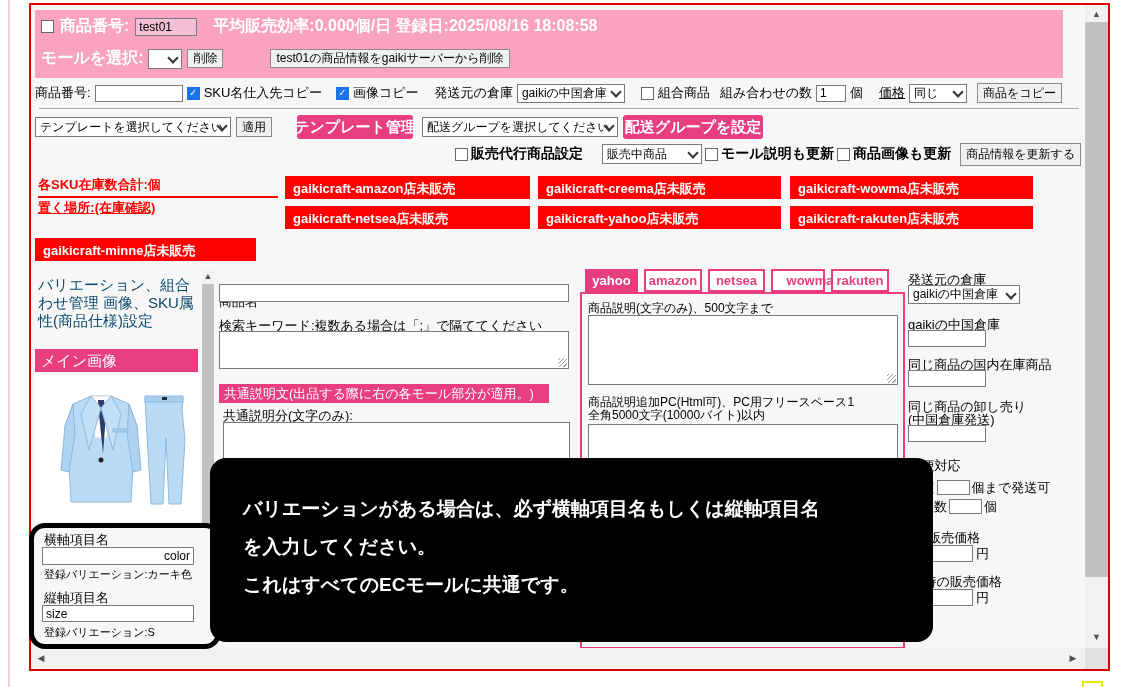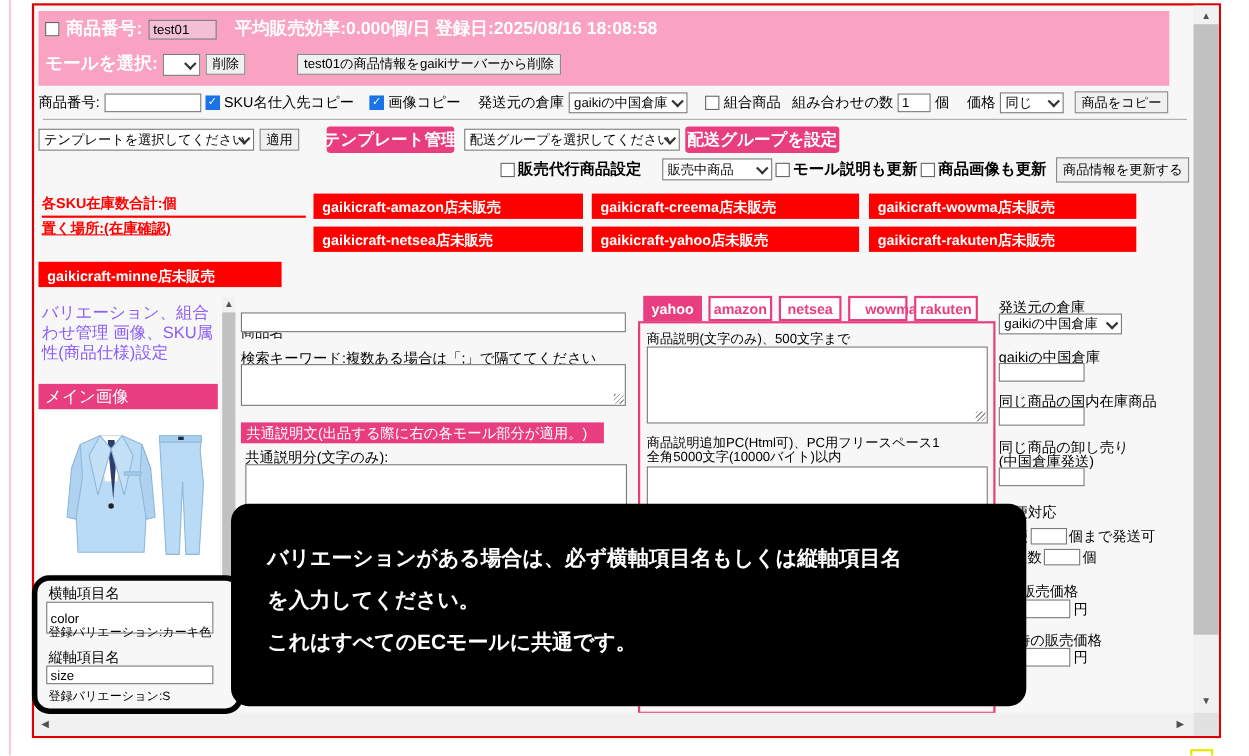--- a/index.html
+++ b/index.html
@@ -80,21 +80,21 @@
       <span class="lbl" style="margin-left:12px;">発送元の倉庫</span>
       <div class="sel" style="width:108px;height:19px;">
         <span>gaikiの中国倉庫</span>
           <span class="chev"></span>
       </div>
       <span class="cb" style="margin-left:12px;"></span>
       <span class="lbl">組合商品</span>
       <span class="lbl" style="margin-left:6px;">組み合わせの数</span>
       <input class="inp" style="width: 30px; height: 17px;" value="1">
       <span class="lbl">個</span>
-      <span class="lbl" style="margin-left:12px;">価格</span>
+      <span class="lbl" style="margin-left:12px;text-decoration:underline;">価格</span>
       <div class="sel" style="width:58px;height:19px;">
         <span>同じ</span>
           <span class="chev"></span>
       </div>
       <div class="btn" style="height:20px;margin-left:6px;">商品をコピー</div>
     </div>
 
     <div class="abs" style="left:8px;top:103px;width:1040px;border-top:1px solid #a9a9a9;"></div>
 
     <div class="hline" style="left:4px;top:110px;height:24px;gap:5px;">
@@ -131,21 +131,21 @@
     </div>
 
     <div class="banner" style="left:254px;top:171px;width:245px;">gaikicraft-amazon店未販売</div>
     <div class="banner" style="left:507px;top:171px;width:243px;">gaikicraft-creema店未販売</div>
     <div class="banner" style="left:759px;top:171px;width:243px;">gaikicraft-wowma店未販売</div>
     <div class="banner" style="left:254px;top:201px;width:245px;">gaikicraft-netsea店未販売</div>
     <div class="banner" style="left:507px;top:201px;width:243px;">gaikicraft-yahoo店未販売</div>
     <div class="banner" style="left:759px;top:201px;width:243px;">gaikicraft-rakuten店未販売</div>
     <div class="banner" style="left:4px;top:233px;width:221px;">gaikicraft-minne店未販売</div>
 
-    <div class="abs" style="left:7px;top:271px;width:166px;font-size:15px;line-height:18px;color:#8b5cf6;">
+    <div class="abs" style="left:7px;top:271px;width:166px;font-size:15px;line-height:18px;color:#0c4a6e;">
       <span>バリエーション、組合わせ管理</span>
       <span>画像、SKU属性(商品仕様)設定</span>
     </div>
     <div class="pinkbar" style="position:absolute;left:4px;top:344px;width:163px;height:23px;font-size:15px;
          line-height:23px;padding-left:6px;">メイン画像</div>
 
     <div class="abs" style="left:4px;top:369px;width:165px;height:148px;background:#fff;">
       <svg width="165" height="148" viewBox="0 0 165 148">
         <rect width="165" height="148" fill="#ffffff"></rect>
         <path d="M110 24 L148 24 L147 36 L150 66 L146 130 L134 130 L131 64 L128 130 L116 130 L112 60 Z" fill="#b9dbf5" stroke="#8fb8da"></path>
@@ -158,21 +158,21 @@
         <path d="M63 26 L69 26 L71 40 L68 80 L64 40 Z" fill="#2c3e6b"></path>
         <path d="M56 22 L66 34 L54 76 L46 40 Z" fill="#c4e0f7" stroke="#8fb8da"></path>
         <path d="M76 22 L66 34 L78 76 L86 40 Z" fill="#c4e0f7" stroke="#8fb8da"></path>
         <circle cx="66" cy="86" r="2.5" fill="#222"></circle>
         <rect x="78" y="55" width="15" height="3" fill="#a5cdec" stroke="#8fb8da"></rect>
       </svg>
     </div>
 
     <div class="blackbox">
       <div class="lbl abs" style="left:10px;top:3px;">横軸項目名</div>
-      <input class="inp abs" style="left: 8px; top: 19px; width: 152px; height: 29px;" value="color">
+      <input class="inp abs" style="left: 8px; top: 19px; width: 152px; height: 18px; text-align: right;" value="color">
       <div class="sm abs" style="left:10px;top:39px;">登録バリエーション:カーキ色</div>
       <div class="lbl abs" style="left:10px;top:61px;">縦軸項目名</div>
       <input class="inp abs" style="left: 8px; top: 77px; width: 152px; height: 17px;" value="size">
       <div class="sm abs" style="left:10px;top:97px;">登録バリエーション:S</div>
     </div>
 
     <div class="abs sb-track" style="left:171px;top:265px;width:12px;height:385px;">
       <span class="sb-arrow" style="top:2px;">▲</span>
       <div class="sb-thumb" style="left:0;top:14px;width:12px;height:268px;"></div>
       <span class="sb-arrow" style="bottom:2px;">▼</span>

